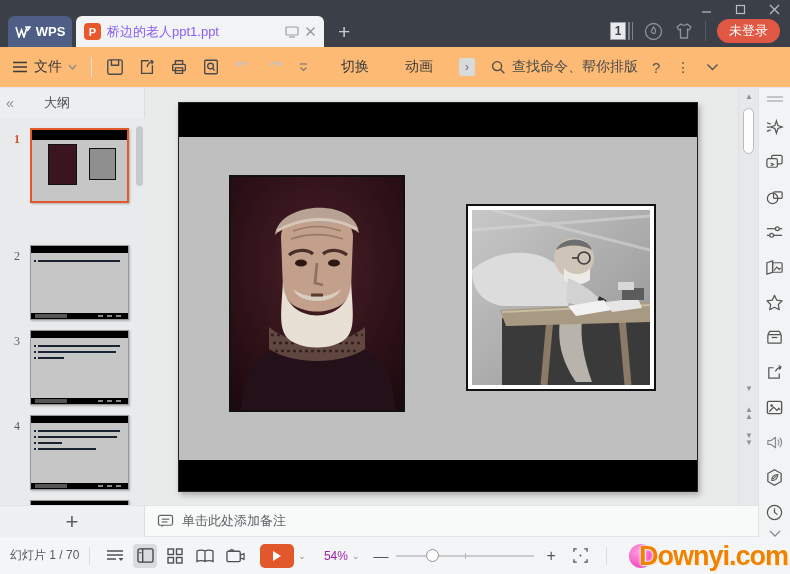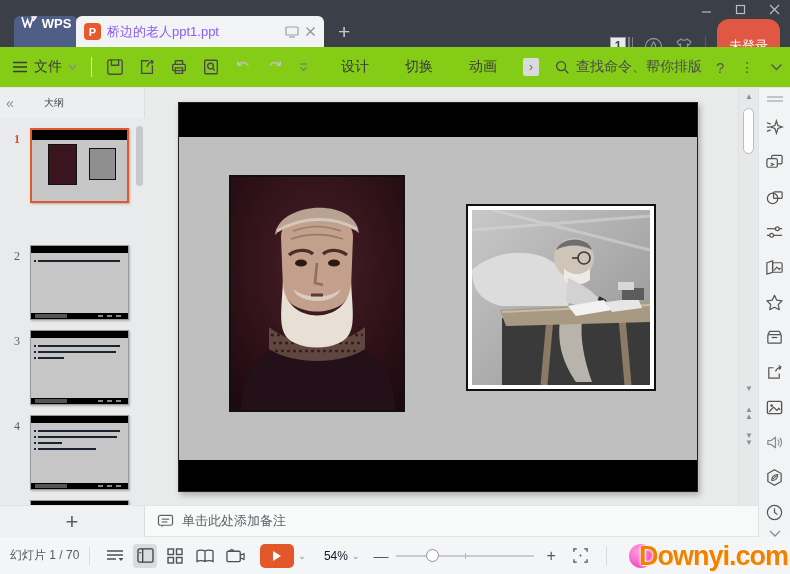--- a/index.html
+++ b/index.html
@@ -4,51 +4,51 @@
 <style>
   * { margin:0; padding:0; box-sizing:border-box; }
   html,body { width:790px; height:574px; overflow:hidden; }
   body { font-family:"Liberation Sans","DejaVu Sans",sans-serif; font-size:13px; color:#333; }
   .app { position:relative; width:790px; height:574px; background:#eef0f1; overflow:hidden; }
 
   
   .titlebar { position:absolute; left:0; top:0; width:790px; height:47px; background:#3b3f48; }
   .win-controls { position:absolute; right:6px; top:2px; display:flex; gap:14px; }
   .win-btn { width:20px; height:14px; display:flex; align-items:center; justify-content:center; cursor:default; }
-  .wps-tab { position:absolute; left:8px; top:16px; width:64px; height:31px; background:#4e5e85; border-radius:6px 6px 0 0; display:flex; justify-content:center; gap:5px; color:#fff; font-weight:bold; font-size:13px;margin-left:6px; }
+  .wps-tab { position:absolute; left:8px; top:16px; width:64px; height:31px; background:#4e5e85; border-radius:6px 6px 0 0; display:flex; align-items:center; justify-content:center; gap:5px; color:#fff; font-weight:bold; font-size:13px; }
   .doc-tab { position:absolute; left:76px; top:16px; width:248px; height:31px; background:#f2f3f4; border-radius:6px 6px 0 0; display:flex; align-items:center; padding:0 8px; gap:6px; }
   .ppt-badge { width:17px; height:17px; background:#e8582d; border-radius:4px; color:#fff; font-size:11px; font-weight:bold; display:flex; align-items:center; justify-content:center; }
   .doc-title { color:#8b5cf6; font-size:13px; flex:1; white-space:nowrap; overflow:hidden; }
   .new-tab { position:absolute; left:338px; top:20px; color:#c6c9ce; font-size:21px; font-weight:300; cursor:default; }
   .tb-right { position:absolute; right:10px; top:19px; display:flex; align-items:center; gap:11px; }
   .doc-count { display:flex; align-items:center; }
   .doc-count .num { width:16px; height:18px; background:#e9eaec; border:1px solid #9aa0a8; color:#3b3f48; font-size:12px; font-weight:bold; display:flex; align-items:center; justify-content:center; }
   .doc-count .stack { width:5px; height:18px; border-left:2px solid #7d828c; border-right:1px solid #7d828c; margin-left:2px; }
   .tb-sep { width:1px; height:20px; background:#565b65; }
-  .login-pill { background:#e05744; color:#fff; border-radius:12px; padding:18px 12px; font-size:13px; }
-
-  
-  .ribbon { position:absolute; left:0; top:47px; width:790px; height:41px; background:#84cc16; border-bottom:1px solid #e4e4e4; display:flex; align-items:center; }
+  .login-pill { background:#e05744; color:#fff; border-radius:12px; padding:3px 12px; font-size:13px; }
+
+  
+  .ribbon { position:absolute; left:0; top:47px; width:790px; height:41px; background:#fdba74; border-bottom:1px solid #e4e4e4; display:flex; align-items:center; }
   .file-menu { display:flex; align-items:center; gap:6px; padding:0 8px 0 12px; font-size:14px; color:#3a3a3a; }
   .rib-sep { width:1px; height:20px; background:#e0e0e0; margin:0 6px; }
   .qa-icons { display:flex; align-items:center; gap:14px; padding:0 8px; }
   .rib-tabs { display:flex; align-items:center; gap:8px; margin-left:10px; }
   .rib-tab { padding:4px 14px; font-size:14px; color:#3a3a3a; border-radius:14px; }
   .rib-tab.active { background:#e2582b; color:#fff; }
   .more-tabs { width:16px; height:18px; background:#d9dadb; color:#6a6a6a; font-size:12px; display:flex; align-items:center; justify-content:center; margin-left:4px; border-radius:2px; }
   .rib-search { display:flex; align-items:center; gap:6px; margin-left:16px; color:#4a4a4a; font-size:14px; }
   .rib-right { display:flex; align-items:center; gap:16px; margin-left:14px; color:#4a4a4a; }
   .help-glyph { font-size:15px; color:#555; }
   .dots-glyph { font-size:14px; color:#555; letter-spacing:0; }
 
   
   .left-panel { position:absolute; left:0; top:88px; width:145px; height:417px; background:#eceeef; border-right:1px solid #dcdede; }
   .lp-header { height:30px; display:flex; align-items:center; padding:0 6px; gap:0; }
   .collapse-glyph { color:#8a8f94; font-size:14px; width:20px; }
-  .lp-tab-outline { flex:0 0 auto; margin-left:18px; color:#4a4d50; font-size:10px; }
+  .lp-tab-outline { flex:0 0 auto; margin-left:18px; color:#4a4d50; font-size:13px; }
   .lp-tab-slides { margin-left:22px; background:#b7babd; color:#fff; font-size:13px; padding:3px 12px; border-radius:12px; }
   .thumbs { position:absolute; left:0; top:30px; width:145px; height:387px; background:#e8eaeb; overflow:hidden; }
   .thumb-row { position:absolute; left:0; width:145px; }
   .thumb-num { position:absolute; left:14px; top:4px; font-size:12px; color:#5c5c5c; font-family:"Liberation Serif","DejaVu Serif",serif; }
   .thumb-num.sel { color:#d4502b; font-weight:bold; }
   .thumb-box { position:absolute; left:30px; top:0; width:99px; height:75px; background:#c6c6c6; border:1px solid #999; box-shadow:1px 1px 2px rgba(0,0,0,.25); }
   .thumb-box.sel { border:2px solid #e2582b; }
   .t-topbar { position:absolute; left:0; top:0; width:100%; height:7px; background:#000; }
   .t-topbar.big { height:10px; }
   .t-bottom { position:absolute; left:0; bottom:0; width:100%; height:6px; background:#000; }
@@ -88,21 +88,21 @@
   .notes-text { color:#5f6367; font-size:13px; }
 
   
   .statusbar { position:absolute; left:0; top:537px; width:790px; height:37px; background:#f4f5f6; display:flex; align-items:center; }
   .sb-counter { margin-left:10px; color:#56595c; font-size:12px; white-space:nowrap; }
   .sb-sep { width:1px; height:18px; background:#d8dadb; margin:0 10px; }
   .sb-icon { width:24px; height:24px; display:flex; align-items:center; justify-content:center; margin:0 3px; border-radius:4px; }
   .sb-icon.active { background:#d9dbdc; }
   .play-btn { width:34px; height:24px; background:#e2582b; border-radius:5px; display:flex; align-items:center; justify-content:center; margin-left:10px; }
   .mini-chev { color:#8a8d90; font-size:9px; margin:0 4px; }
-  .sb-zoom { color:#0f172a; font-size:12px; margin-left:14px; }
+  .sb-zoom { color:#a21caf; font-size:12px; margin-left:14px; }
   .zoom-minus { color:#55585b; font-size:15px; margin:0 8px 0 10px; }
   .zoom-track { position:relative; width:138px; height:2px; background:#c9cbcd; }
   .zoom-tick { position:absolute; left:50%; top:-2px; width:1px; height:6px; background:#b5b7b9; }
   .zoom-knob { position:absolute; left:30px; top:-6px; width:13px; height:13px; border-radius:50%; background:#fdfdfd; border:1px solid #8f9296; }
   .zoom-plus { color:#55585b; font-size:16px; margin:0 10px 0 12px; }
   .avatar { width:24px; height:24px; border-radius:50%; background:radial-gradient(circle at 35% 30%, #ff9ae0, #ee2fb2); margin-left:12px; }
   .assist-text { color:#8e9194; font-size:12px; margin-left:8px; white-space:nowrap; }
 
   .watermark { position:absolute; right:2px; bottom:2px; font-size:27px; font-weight:bold; color:#f18101;
     text-shadow:0 0 3px #fff,0 0 3px #fff,1px 1px 0 #ffd9a8; letter-spacing:-1px; }
@@ -206,21 +206,20 @@
         </svg>
       <svg width="18" height="16" viewBox="0 0 20 18">
           <path d="M16 7 C13 3 7 3 4 7 M16 7 L16 2.5 M16 7 L11.5 7" fill="none" stroke="#c3c3c3" stroke-width="1.6"></path>
         </svg>
       <svg width="11" height="10" viewBox="0 0 11 10">
           <path d="M2 2 H9" stroke="#7a7a7a" stroke-width="1.2"></path>
           <path d="M2.5 5.5 L5.5 8.5 L8.5 5.5" fill="none" stroke="#7a7a7a" stroke-width="1.2"></path>
         </svg>
     </div>
     <div class="rib-tabs">
-      <div class="rib-tab">设计</div>
       <div class="rib-tab">切换</div>
       <div class="rib-tab">动画</div>
       <div class="more-tabs">›</div>
     </div>
     <div class="rib-search">
       <svg width="15" height="15" viewBox="0 0 16 16">
           <circle cx="6.5" cy="6.5" r="4.8" fill="none" stroke="#4a4a4a" stroke-width="1.4"></circle>
           <line x1="10.2" y1="10.2" x2="14.2" y2="14.2" stroke="#4a4a4a" stroke-width="1.4"></line>
         </svg>
       <span>查找命令、帮你排版</span>

